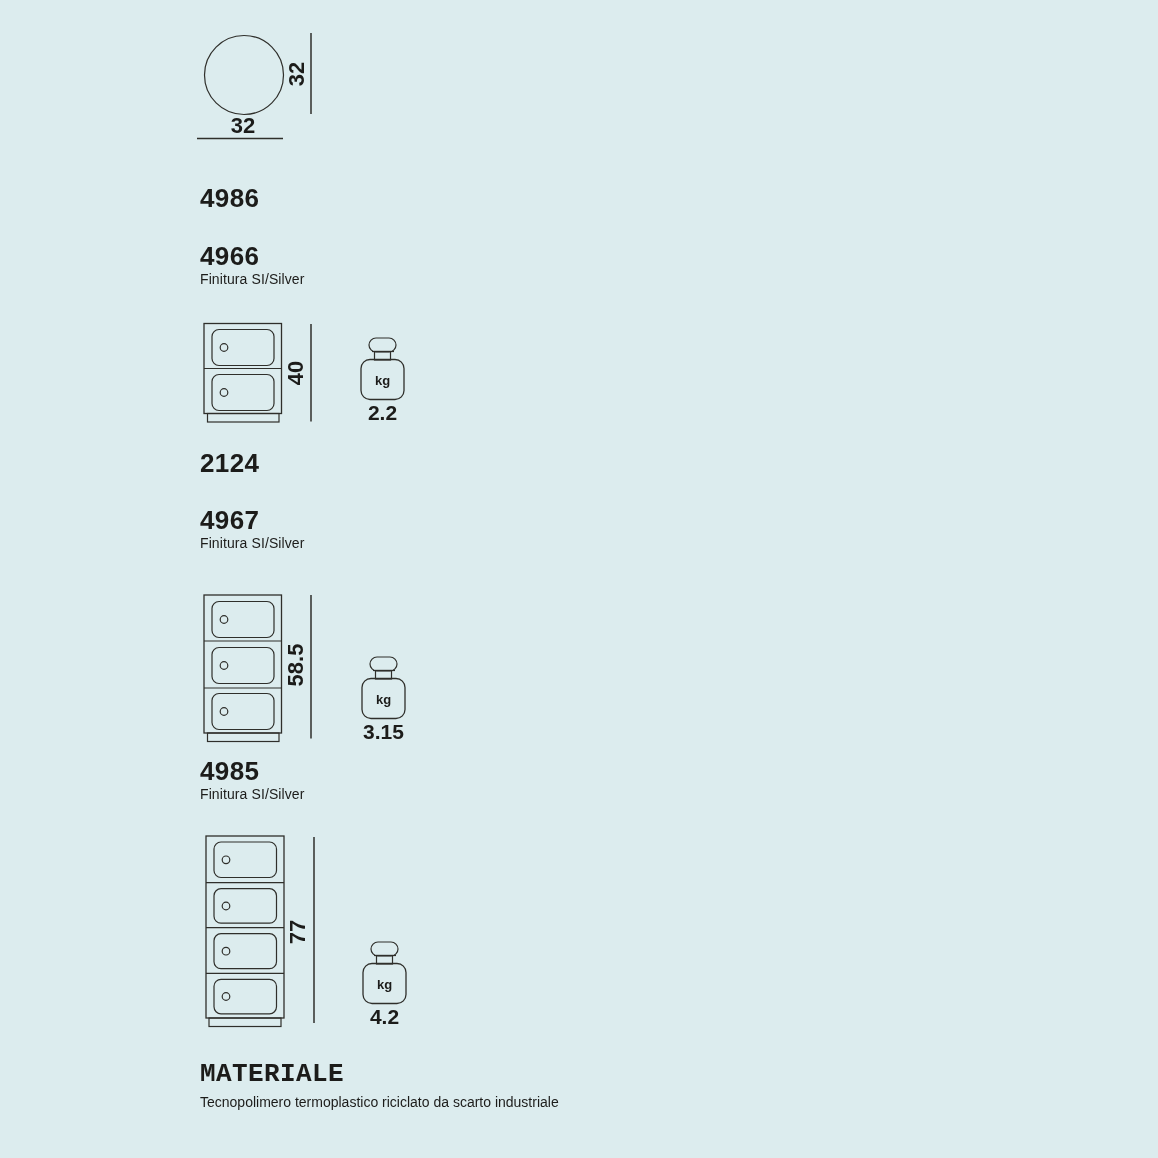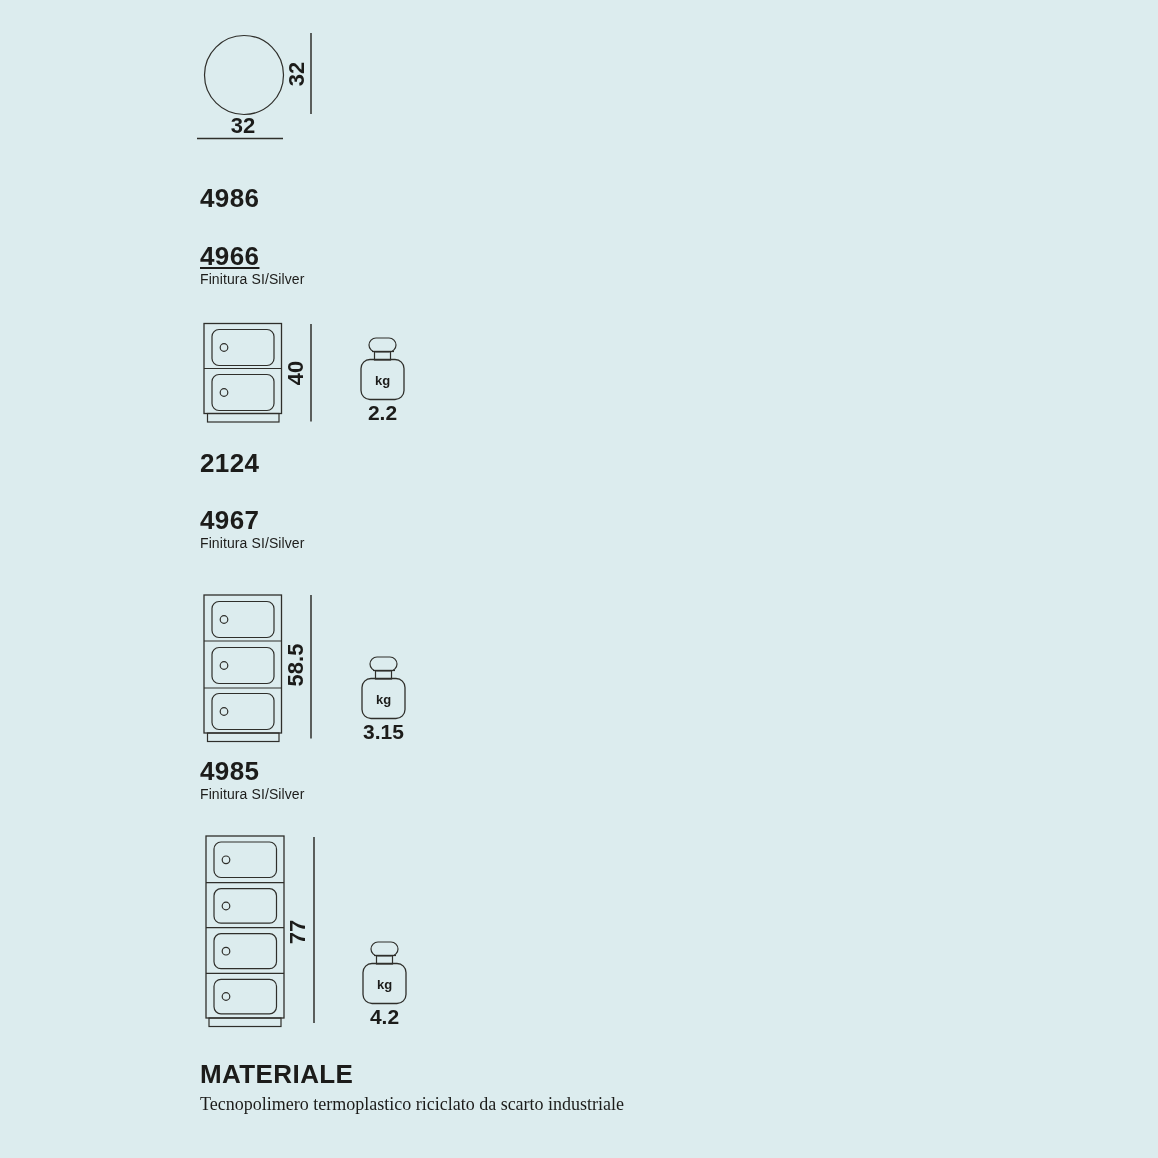--- a/index.html
+++ b/index.html
@@ -34,25 +34,24 @@
     white-space: nowrap;
     line-height: 1;
   }
   .mat-title {
     font-size: 26px;
     font-weight: 700;
     letter-spacing: 0.4px;
     line-height: 1;
   }
   .mat-text {
-    font-size: 18px;
+    font-size: 14px;
     font-weight: 400;
     line-height: 1.2;
     white-space: nowrap;
-    font-family: Liberation Serif, serif;
   }
   svg { display: block; }
   svg text {
     font-family: "Liberation Sans", sans-serif;
     fill: #1c1c1a;
   }
   .dim-label {
     font-size: 22px;
     font-weight: 700;
   }
@@ -80,21 +79,21 @@
   <svg class="abs" style="left:190px; top:20px;" width="140" height="130" viewBox="0 0 140 130">
     <circle class="line thin" cx="54" cy="55" r="39.5"></circle>
     <line class="line dim" x1="121" y1="13" x2="121" y2="94"></line>
     <text class="dim-label" x="106" y="54" text-anchor="middle" dominant-baseline="central" transform="rotate(-90 106 54)">32</text>
     <line class="line dim" x1="7" y1="118.5" x2="93" y2="118.5"></line>
     <text class="dim-label" x="53" y="113" text-anchor="middle">32</text>
   </svg>
 
   <div class="abs code" style="left:200px; top:185px;">4986</div>
 
-  <div class="abs code" style="left:200px; top:243px;text-decoration:underline;">4966</div>
+  <div class="abs code" style="left:200px; top:243px;">4966</div>
   <div class="abs finish" style="left:200px; top:272px;">Finitura SI/Silver</div>
 
   <svg class="abs" style="left:195px; top:318px;" width="135" height="112" viewBox="0 0 135 112">
     <rect class="line mid" x="9" y="5.5" width="77.5" height="90"></rect>
     <line class="line thin" x1="9" y1="50.5" x2="86.5" y2="50.5"></line>
     <rect class="line thin" x="17" y="11.5" width="62" height="36" rx="7"></rect>
     <circle class="line thin" cx="29" cy="29.5" r="3.8"></circle>
     <rect class="line thin" x="17" y="56.5" width="62" height="36" rx="7"></rect>
     <circle class="line thin" cx="29" cy="74.5" r="3.8"></circle>
     <rect class="line thin" x="12.5" y="95.5" width="71.5" height="8.5"></rect>
@@ -163,16 +162,16 @@
 
   <svg class="abs" style="left:354px; top:934px;" width="62" height="95" viewBox="0 0 62 95">
     <rect class="line thin" x="17" y="8" width="27" height="14" rx="7"></rect>
     <line class="line thin" x1="20" y1="21.5" x2="42" y2="21.5"></line>
     <rect class="line thin" x="22.5" y="21.5" width="16" height="8.5"></rect>
     <rect class="line mid" x="9" y="29.5" width="43" height="40" rx="9"></rect>
     <text class="kg-label" x="30.5" y="50" text-anchor="middle" dominant-baseline="central">kg</text>
     <text class="weight-value" x="30.5" y="90" text-anchor="middle">4.2</text>
   </svg>
 
-  <div class="abs mat-title" style="left:200px; top:1061px;">MATERIALE</div>
+  <div class="abs mat-title" style="left:200px; top:1061px;font-family:Liberation Mono, monospace;">MATERIALE</div>
   <div class="abs mat-text" style="left:200px; top:1094px;">Tecnopolimero termoplastico riciclato da scarto industriale</div>
 
 </div>
 
 </body></html>

